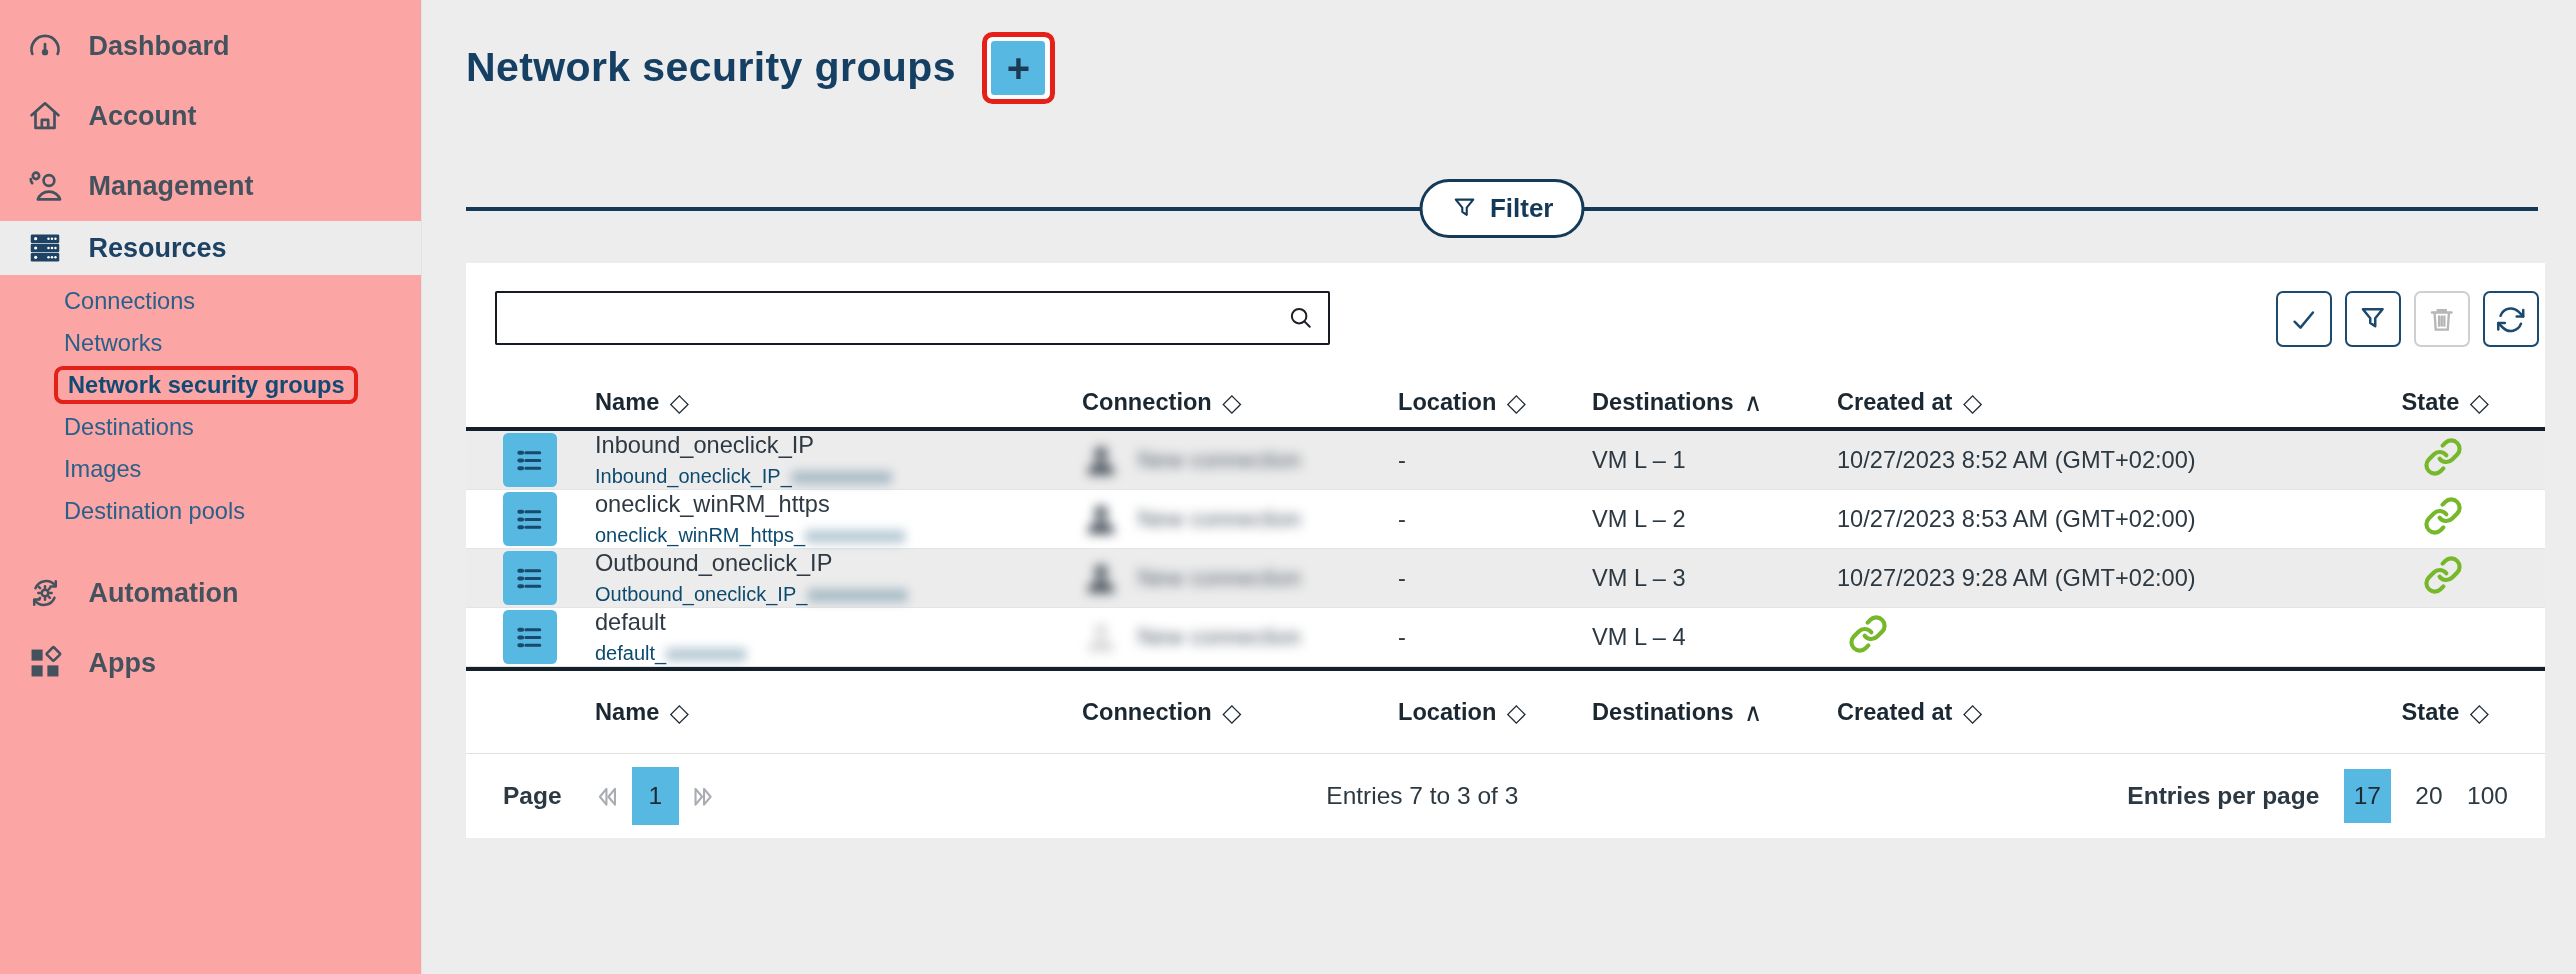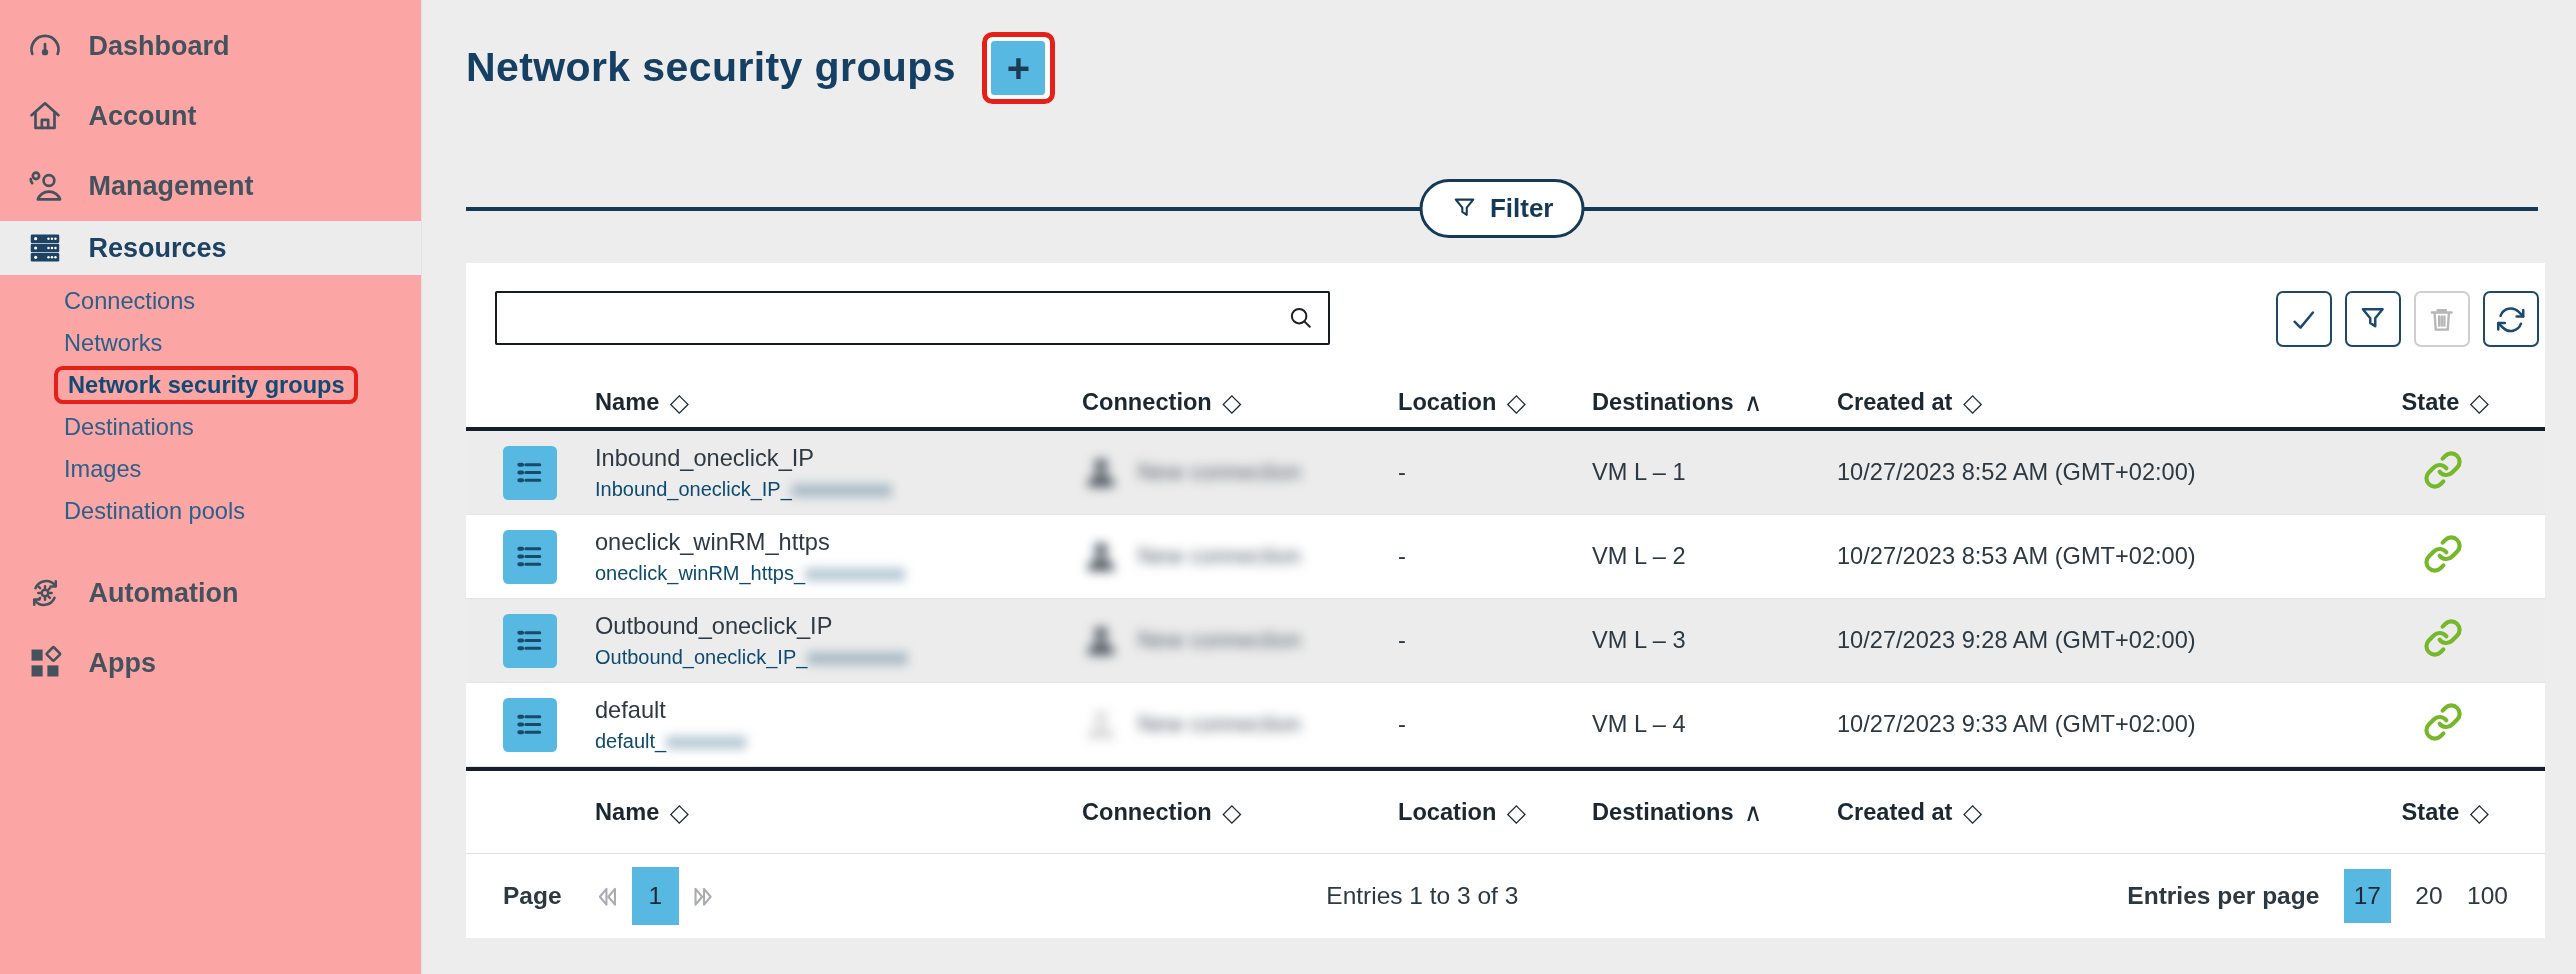--- a/index.html
+++ b/index.html
@@ -88,21 +88,21 @@
     grid-template-columns:616px 316px 194px 245px 575px 133px;
     align-items:center;
   }
   .thead { height:54px; border-bottom:4.4px solid #131f2b; }
   .tfoot { height:87px; border-top:4.4px solid #131f2b; border-bottom:0.9px solid #e0e0e0; }
   .hcell { font-size:23.6px; font-weight:bold; color:#1b2731; display:flex; align-items:center; cursor:pointer; }
   .hcell.first { padding-left:129px; }
   .hcell.last { justify-content:flex-end; padding-right:56px; }
   .sort { margin-left:10.5px; font-weight:normal; font-size:25px; color:#1b2731;
           font-family:"DejaVu Sans", sans-serif; line-height:1; }
-  .trow { height:84px; border-bottom:0.9px solid #e4e4e4; cursor:pointer; }
+  .trow { height:59px; border-bottom:0.9px solid #e4e4e4; cursor:pointer; }
   .trow.alt { background:#ececec; }
   .trow:last-of-type { border-bottom:none; }
   .cell { font-size:23.6px; color:#2c3842; }
   .name-cell { display:flex; align-items:center; gap:38px; padding-left:37px; }
   .icon-tile {
     width:54px; height:54px; background:#57b8e2; border-radius:5.2px; flex:none;
     display:flex; align-items:center; justify-content:center;
   }
   .icon-tile svg { width:37px; height:37px; }
   .nm { font-size:23.6px; color:#2e3943; }
@@ -443,21 +443,20 @@
           <span class="conn-cell">
             <svg viewBox="0 0 24 24" fill="#d8d8d8">
                 <circle cx="12" cy="7.5" r="4.2"></circle>
                 <path d="M3.5 21c0-4.7 3.8-8 8.5-8s8.5 3.3 8.5 8Z"></path>
               </svg>
             <span class="conn-label">New connection</span>
           </span>
         </div>
         <div class="cell">-</div>
         <div class="cell">VM L – 4</div>
-        <div class="cell">10/27/2023 9:33 AM (GMT+02:00)</div>
         <div class="cell state-cell">
           <svg viewBox="0 0 24 24" fill="none" stroke="#76b82a" stroke-width="2.5" stroke-linecap="round" stroke-linejoin="round">
             <path d="M10 13a5 5 0 0 0 7.54.54l3-3a5 5 0 0 0-7.07-7.07l-1.72 1.71"></path>
             <path d="M14 11a5 5 0 0 0-7.54-.54l-3 3a5 5 0 0 0 7.07 7.07l1.71-1.71"></path>
           </svg>
         </div>
       </div>
 
       <div class="grid tfoot">
         <div class="hcell first">
@@ -490,21 +489,21 @@
         <span class="pg-label">Page</span>
         <svg class="chev" viewBox="0 0 24 24" fill="none" stroke="#a9adb2" stroke-width="1.6" stroke-linejoin="round">
           <path d="M11 6l-5 6 5 6z"></path>
             <path d="M17.5 6l-5 6 5 6z"></path>
         </svg>
         <span class="page-box">1</span>
         <svg class="chev" viewBox="0 0 24 24" fill="none" stroke="#a9adb2" stroke-width="1.6" stroke-linejoin="round">
           <path d="M13 6l5 6-5 6z"></path>
             <path d="M6.5 6l5 6-5 6z"></path>
         </svg>
-        <span class="entries-summary">Entries 1 to 3 of 3</span>
+        <span class="entries-summary">Entries 7 to 3 of 3</span>
         <span class="pp-group">
           <span class="pp-label">Entries per page</span>
           <span class="pp-opt selected">17</span>
           <span class="pp-opt">20</span>
           <span class="pp-opt">100</span>
         </span>
       </div>
 
     </section>
   </main>

